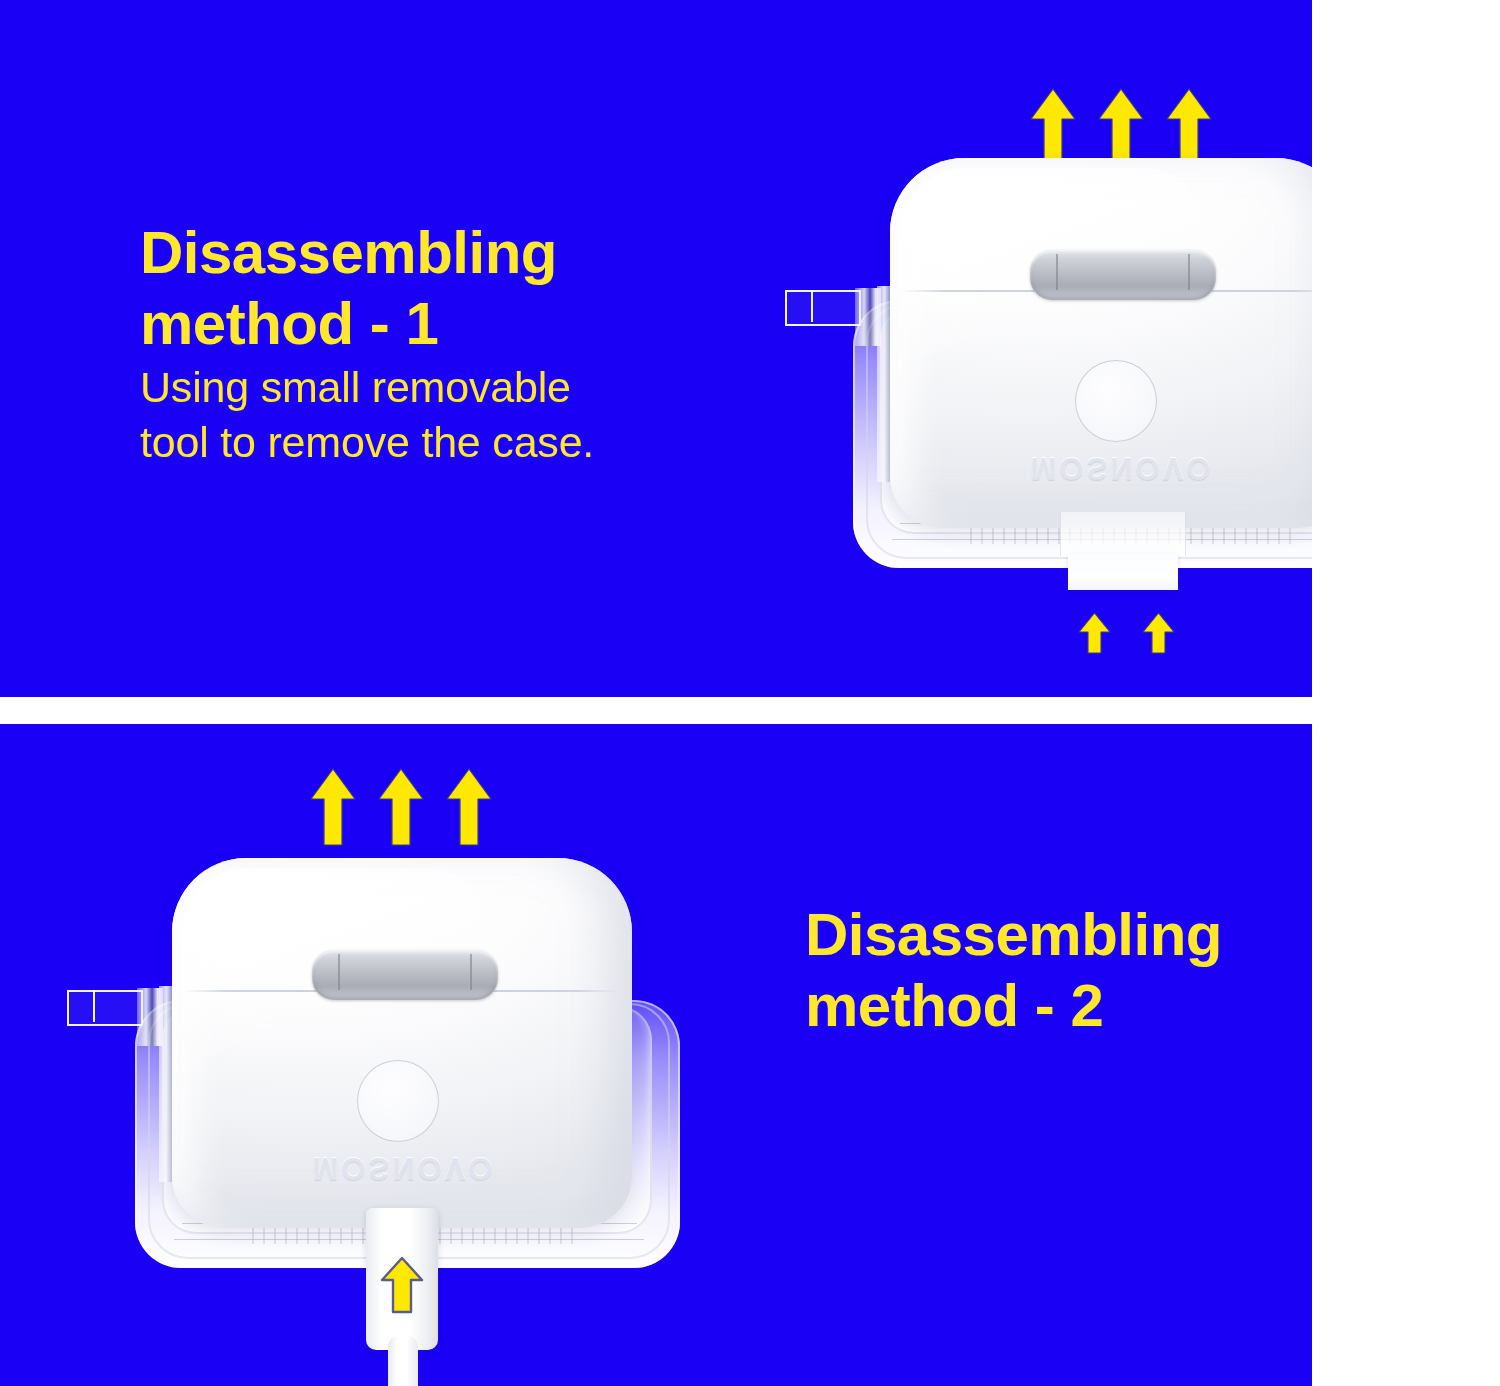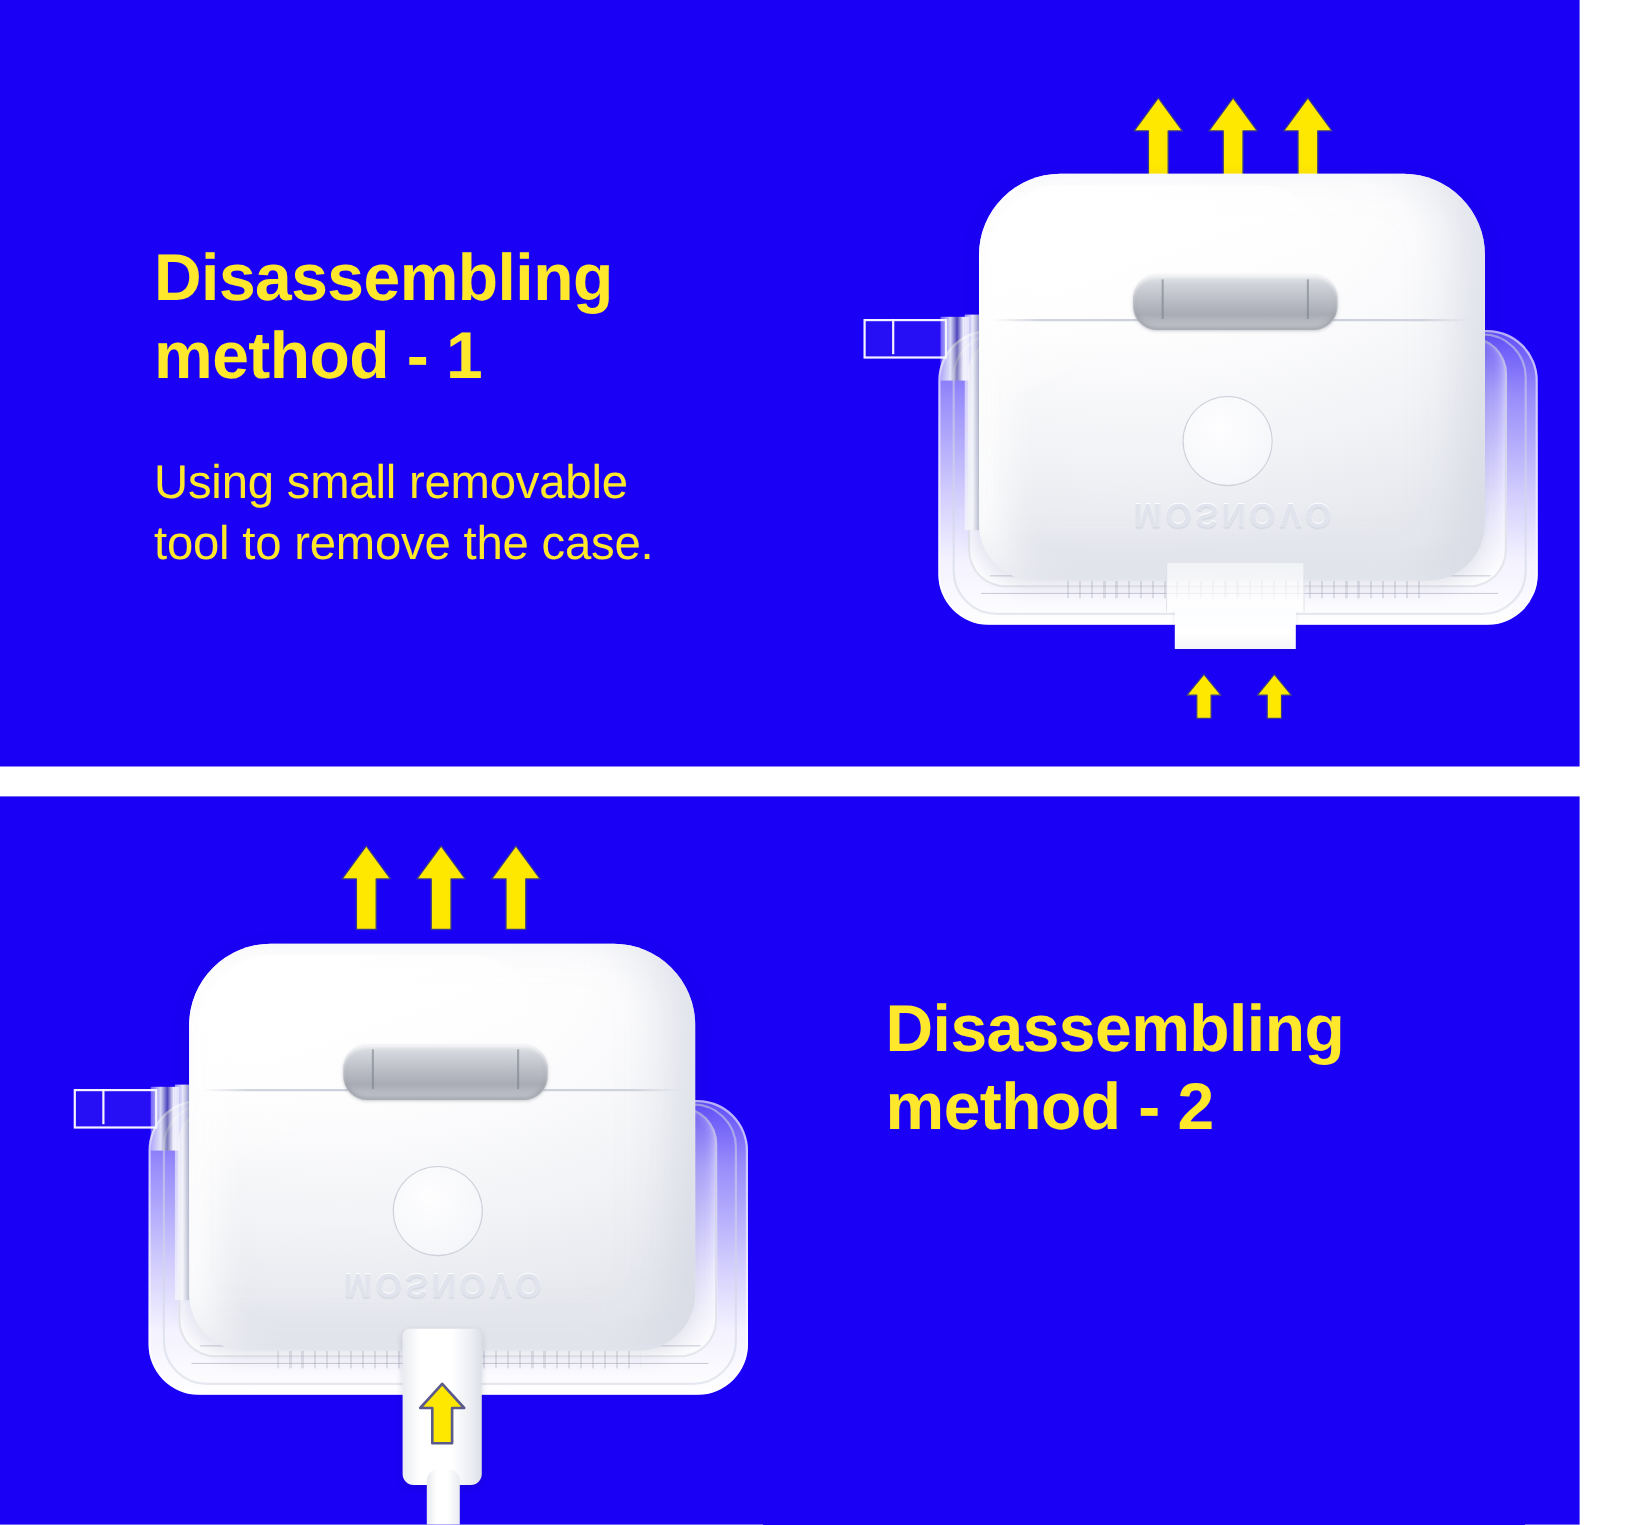--- a/index.html
+++ b/index.html
@@ -15,21 +15,21 @@
     position: relative;
   }
   .sheet {
     position: absolute;
     inset: 0;
     background: #ffffff;
   }
   .panel {
     position: absolute;
     left: 0;
-    width: 1436px;
+    width: 1312px;
     background: #1a00f5;
     overflow: hidden;
   }
   #panel-1 { top: 0; height: 697px; }
   #panel-2 { top: 724px; height: 662px; }
   .divider {
     position: absolute;
     left: 0;
     top: 697px;
     width: 1500px;
@@ -49,21 +49,21 @@
   }
   .subtext {
     color: #ffe82b;
     font-weight: normal;
     font-size: 43px;
     line-height: 1.30;
     letter-spacing: -0.2px;
     white-space: pre-line;
   }
   #text-1 { left: 140px; top: 218px; width: 640px; }
-  #text-1 .subtext { margin-top: 52px; }
+  #text-1 .subtext { }
   #text-2 { left: 805px; top: 900px; width: 640px; }
   #text-2 .subtext { margin-top: 52px; }
 
   
   .arrow-up {
     position: absolute;
     display: block;
   }
   .arrow-up svg { display: block; }
 

